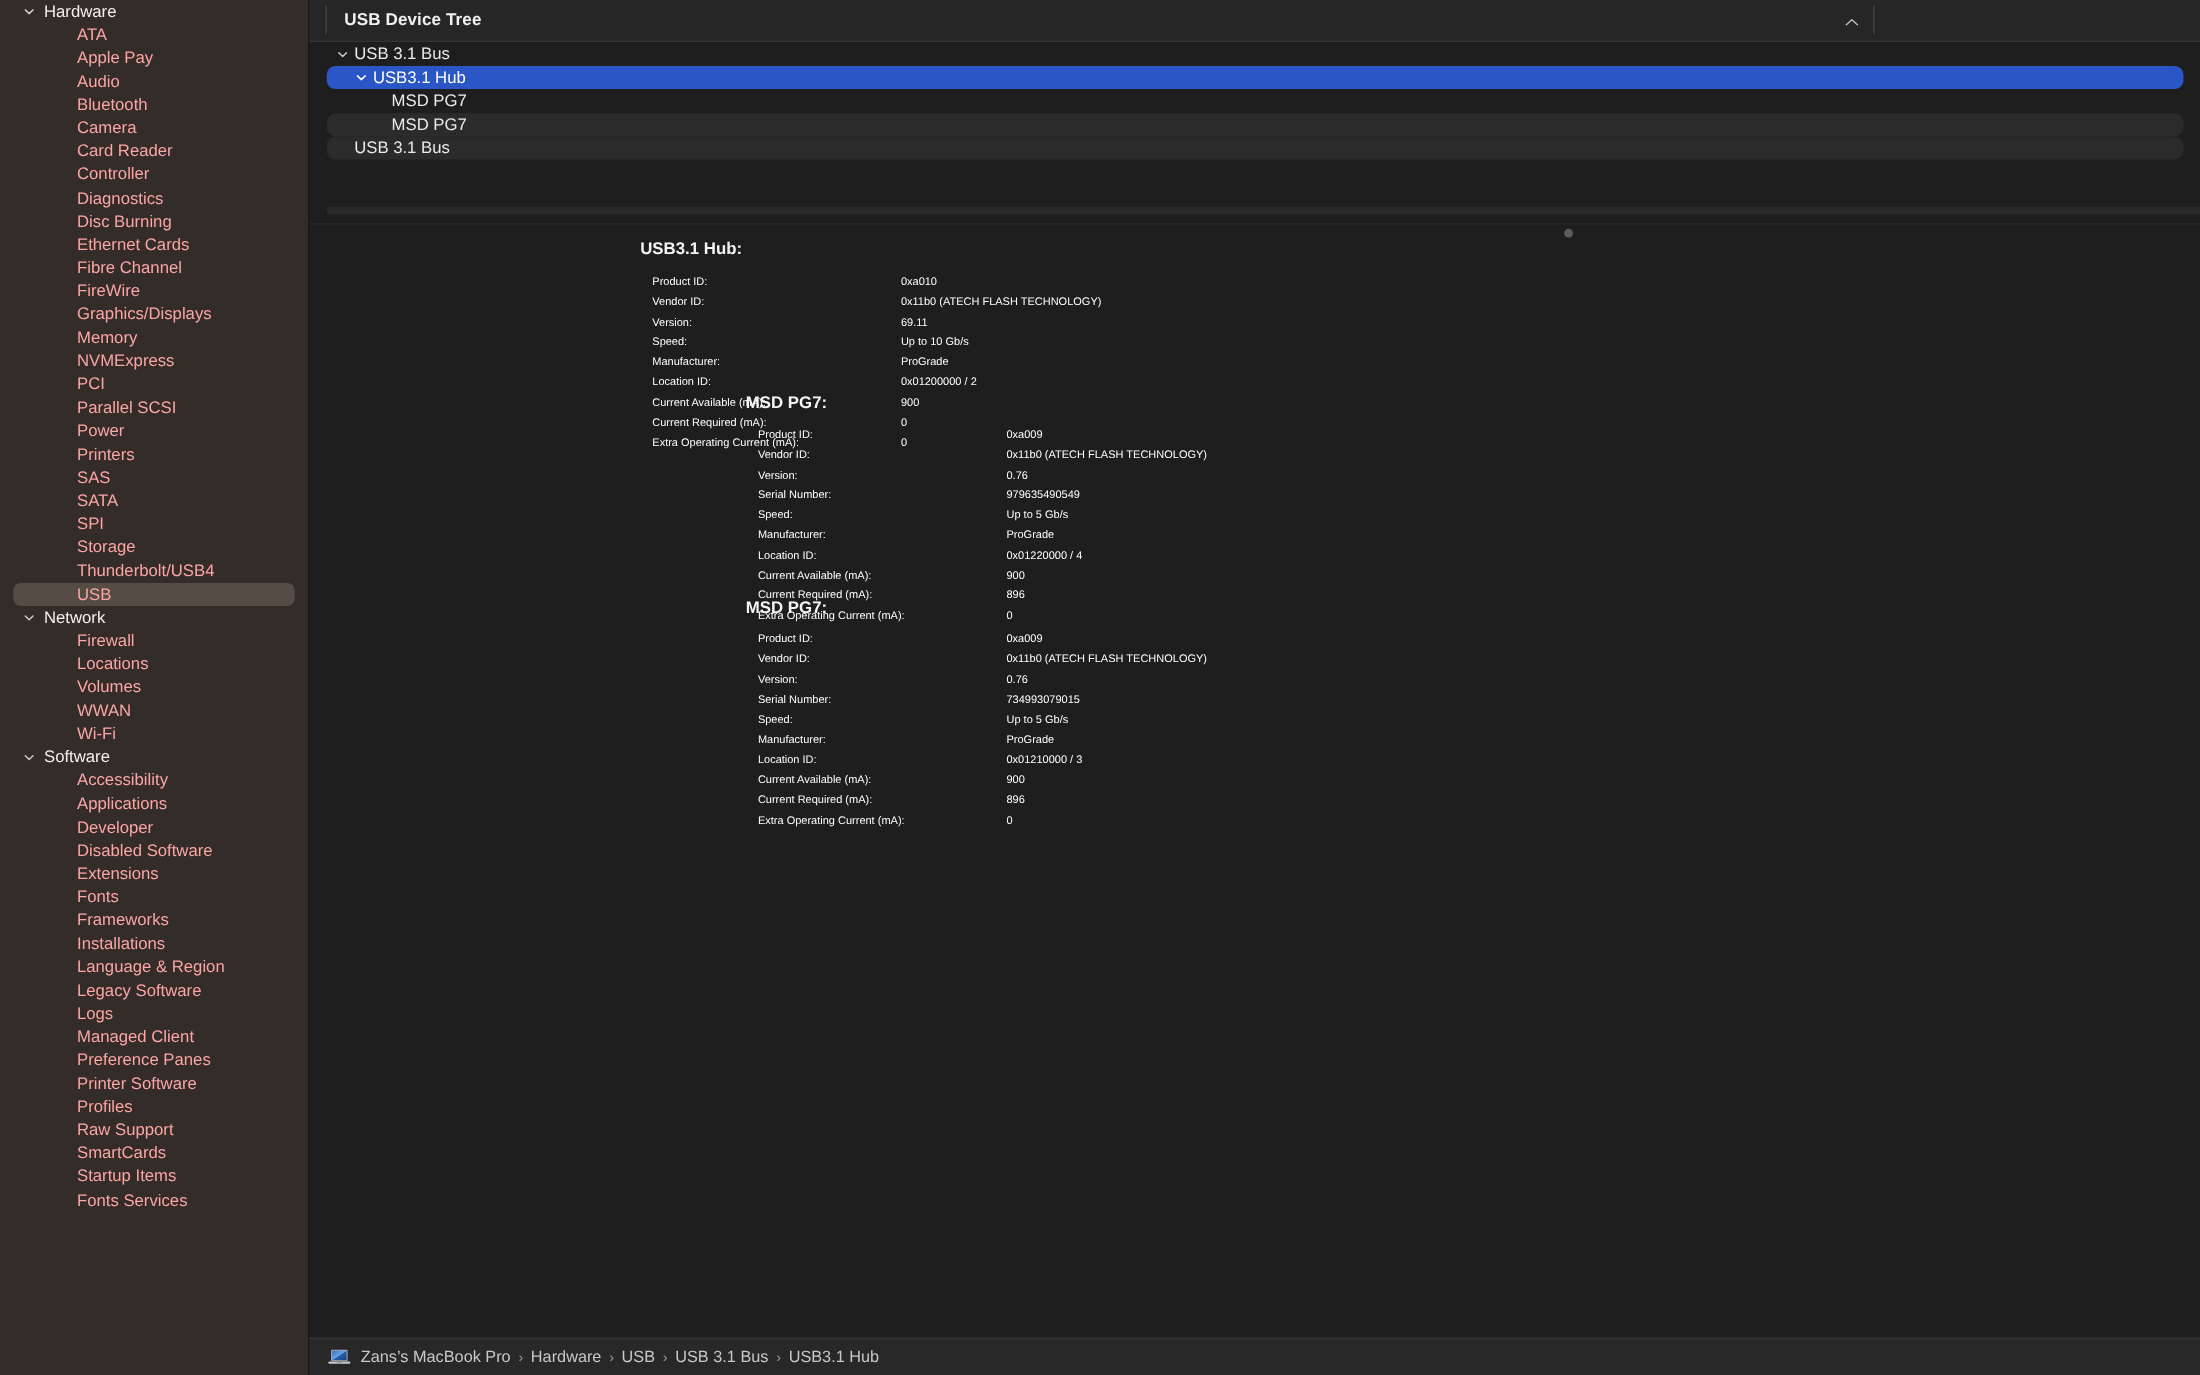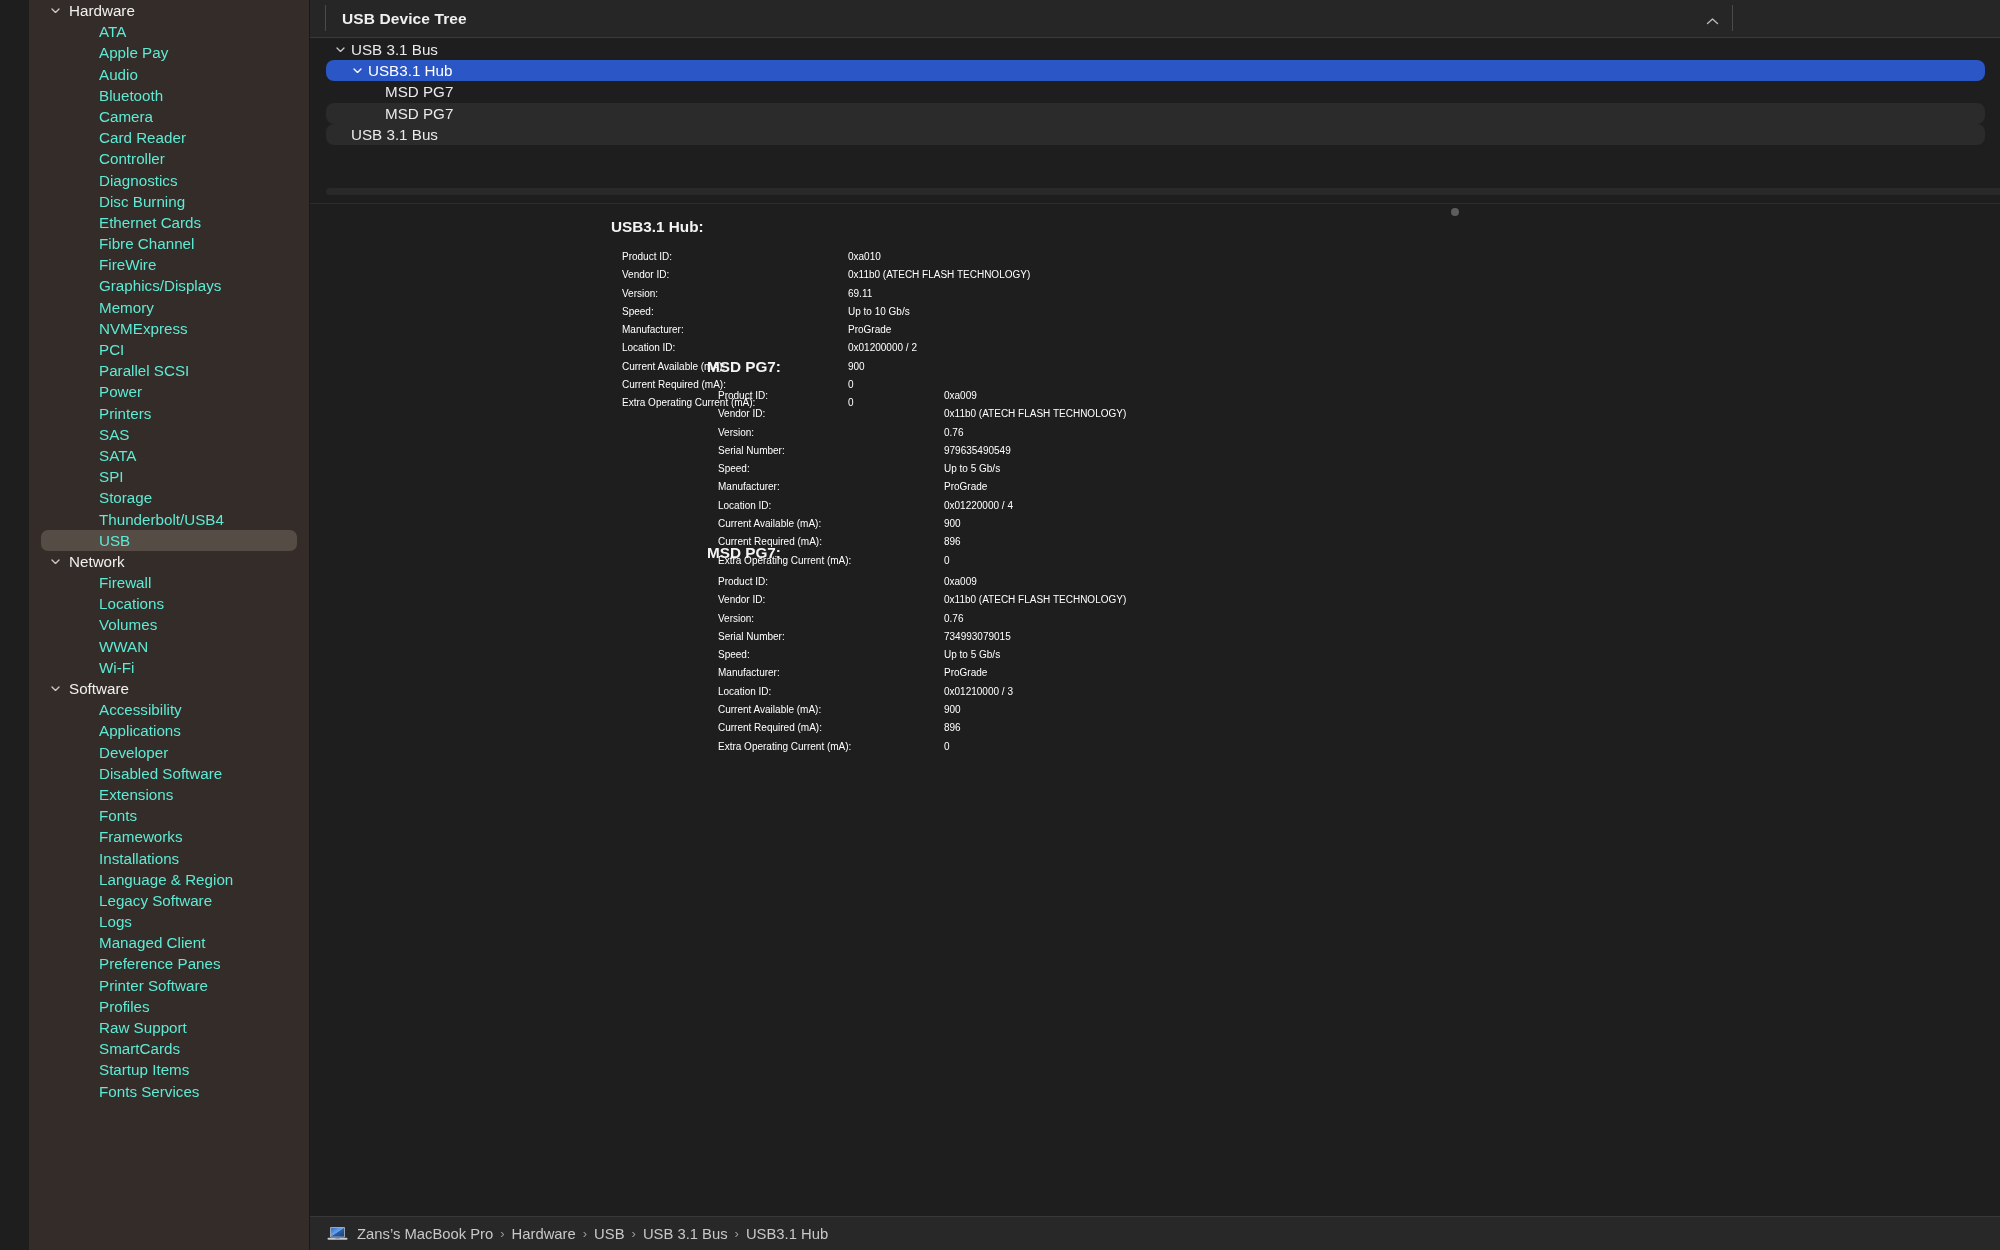--- a/index.html
+++ b/index.html
@@ -3,21 +3,21 @@
 <meta charset="utf-8">
 <style>
   * { margin:0; padding:0; box-sizing:border-box; }
   html,body { width:2000px; height:1250px; overflow:hidden; }
   body {
     background:#1e1e1e;
     font-family:"Liberation Sans","DejaVu Sans",sans-serif;
     -webkit-font-smoothing:antialiased;
     color:#e8e8e8;
   }
-  .window { position:relative; width:2000px; height:1250px; display:flex;padding-left:29px; }
+  .window { position:relative; width:2000px; height:1250px; display:flex; }
 
   
   .sidebar {
     width:280px; height:1250px; flex:0 0 280px;
     background:#332c28;
     padding-top:0px;
     overflow:hidden;
     position:relative;
   }
   .sb-list { padding-top:0px; }
@@ -28,21 +28,21 @@
     padding-left:40px;
     white-space:nowrap;
   }
   .sb-group .tw {
     position:absolute; left:19px; top:0; height:21.2px;
     width:14px; display:flex; align-items:center; justify-content:center;
   }
   .sb-item {
     position:relative;
     height:21.2px; line-height:21.2px;
-    font-size:15.2px; color:#5eead4;
+    font-size:15.2px; color:#fca5a5;
     padding-left:58px;
     white-space:nowrap;
     margin:0 12px 0 12px;
     border-radius:7px;
   }
   .sb-item.sel { background:#554c46; }
   .chev {
     width:11px; height:11px; display:block;
   }
   .chev svg { display:block; }

